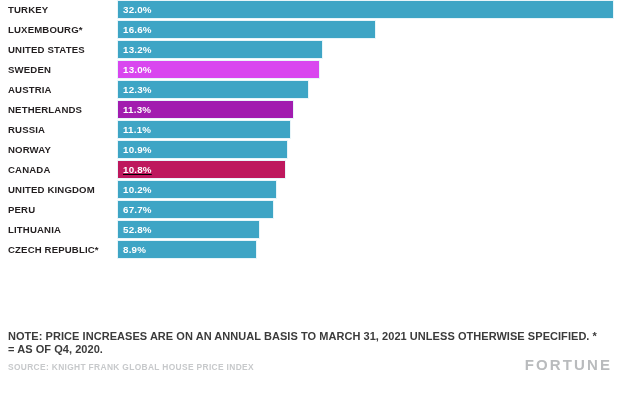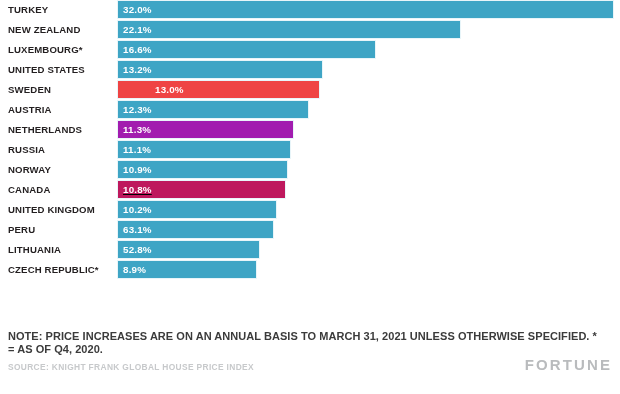--- a/index.html
+++ b/index.html
@@ -125,47 +125,39 @@
   <div class="bars-area">
       <div class="bar-row">
         <div class="cat-label">TURKEY</div>
         <div class="bar-track">
           <div class="bar-fill" style="width: 495.04px; background: rgb(62, 165, 197);">
             <span class="bar-value">32.0%</span>
           </div>
         </div>
       </div>
       <div class="bar-row">
-        <div class="cat-label">NEW ZEALAND</div>
-        <div class="bar-track">
-          <div class="bar-fill" style="width: 341.887px; background: rgb(62, 165, 197);">
-            <span class="bar-value">22.1%</span>
-          </div>
-        </div>
-      </div>
-      <div class="bar-row">
         <div class="cat-label">LUXEMBOURG*</div>
         <div class="bar-track">
           <div class="bar-fill" style="width: 256.802px; background: rgb(62, 165, 197);">
             <span class="bar-value">16.6%</span>
           </div>
         </div>
       </div>
       <div class="bar-row">
         <div class="cat-label">UNITED STATES</div>
         <div class="bar-track">
           <div class="bar-fill" style="width: 204.204px; background: rgb(62, 165, 197);">
             <span class="bar-value">13.2%</span>
           </div>
         </div>
       </div>
       <div class="bar-row">
         <div class="cat-label">SWEDEN</div>
         <div class="bar-track">
-          <div class="bar-fill" style="width: 201.11px; background: #ef4444; padding-left: 32px;">
+          <div class="bar-fill" style="width: 201.11px; background: #d946ef;">
             <span class="bar-value">13.0%</span>
           </div>
         </div>
       </div>
       <div class="bar-row">
         <div class="cat-label">AUSTRIA</div>
         <div class="bar-track">
           <div class="bar-fill" style="width: 190.281px; background: rgb(62, 165, 197);">
             <span class="bar-value">12.3%</span>
           </div>
@@ -208,21 +200,21 @@
         <div class="bar-track">
           <div class="bar-fill" style="width: 157.794px; background: rgb(62, 165, 197);">
             <span class="bar-value">10.2%</span>
           </div>
         </div>
       </div>
       <div class="bar-row">
         <div class="cat-label">PERU</div>
         <div class="bar-track">
           <div class="bar-fill" style="width: 154.7px; background: rgb(62, 165, 197);">
-            <span class="bar-value">63.1%</span>
+            <span class="bar-value">67.7%</span>
           </div>
         </div>
       </div>
       <div class="bar-row">
         <div class="cat-label">LITHUANIA</div>
         <div class="bar-track">
           <div class="bar-fill" style="width: 140.777px; background: rgb(62, 165, 197);">
             <span class="bar-value">52.8%</span>
           </div>
         </div>

